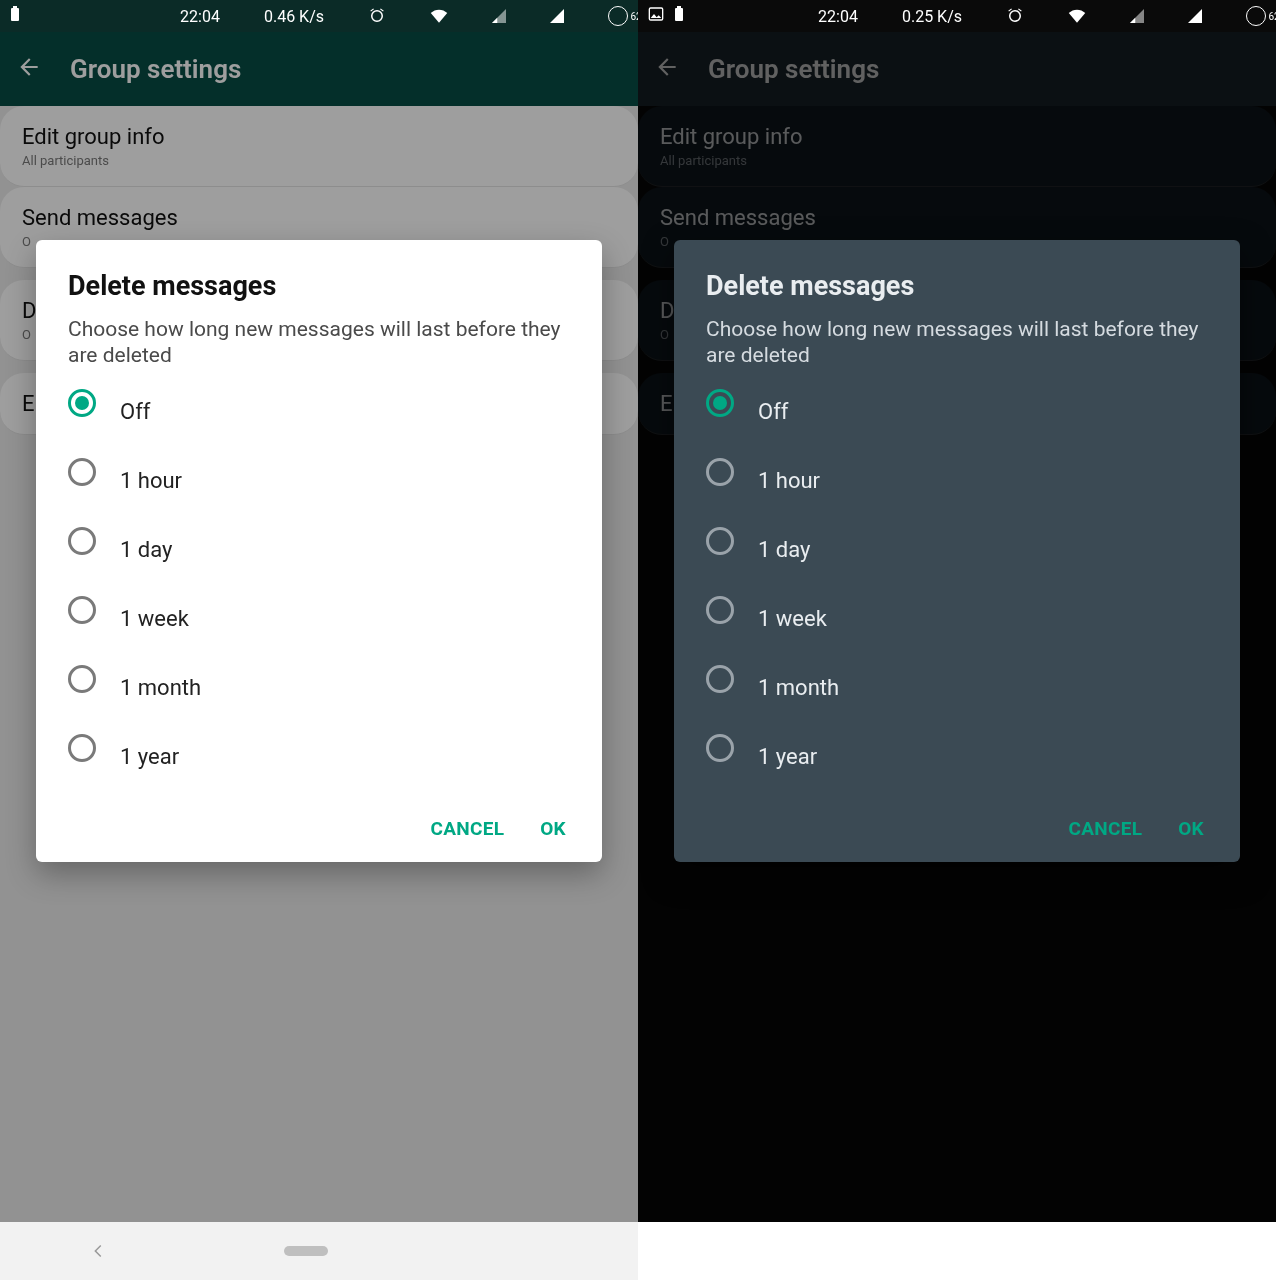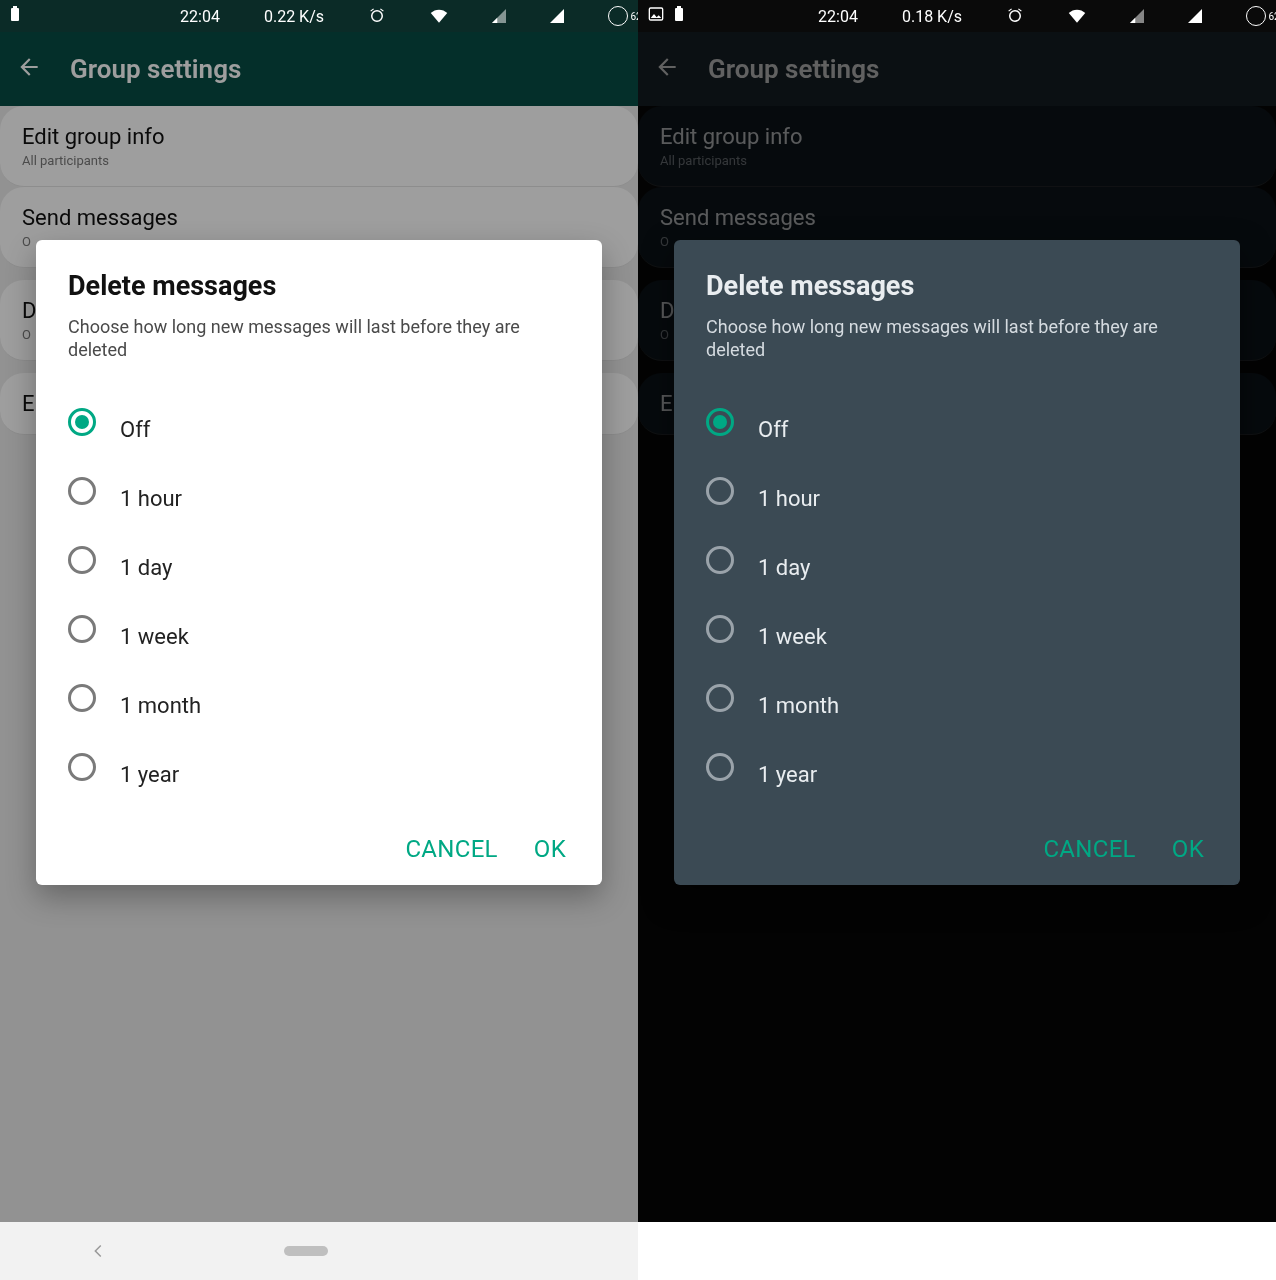--- a/index.html
+++ b/index.html
@@ -37,34 +37,34 @@
     .overlay { position: absolute; inset: 32px 0 0 0; background: rgba(0,0,0,0.38); }
     .pane-dark .overlay { background: rgba(0,0,0,0.62); }
 
     
     .dialog { position: absolute; left: 36px; right: 36px; top: 240px; border-radius: 6px; padding: 30px 32px 22px; }
     .pane-light .dialog { background: #fff; box-shadow: 0 12px 30px rgba(0,0,0,0.3); }
     .pane-dark .dialog { background: #3b4a54; box-shadow: 0 12px 30px rgba(0,0,0,0.5); }
     .dialog-title { font-size: 27px; font-weight: 700; margin-bottom: 14px; }
     .pane-light .dialog-title { color: #111; }
     .pane-dark .dialog-title { color: #e9edf0; }
-    .dialog-desc { font-size: 18px; line-height: 1.25; margin-bottom: 26px; }
+    .dialog-desc { font-size: 21px; line-height: 1.25; }
     .pane-light .dialog-desc { color: #4a4a4a; }
     .pane-dark .dialog-desc { color: #d5dbe0; }
     .radio-row { display: flex; align-items: center; gap: 24px; padding: 14px 0; }
     .radio-label { font-size: 22px; margin-top: 16px; }
     .pane-light .radio-label { color: #222; }
     .pane-dark .radio-label { color: #e9edf0; }
     .radio-outer { width: 28px; height: 28px; border-radius: 50%; border: 3px solid #7a7a7a; display: inline-flex; align-items: center; justify-content: center; }
     .pane-dark .radio-outer { border-color: #9aa3aa; }
     .radio-row.selected .radio-outer { border-color: #00a884; }
     .radio-inner { width: 14px; height: 14px; border-radius: 50%; background: transparent; }
     .radio-row.selected .radio-inner { background: #00a884; }
     .dialog-actions { display: flex; justify-content: flex-end; gap: 36px; margin-top: 34px; padding-right: 4px; }
-    .action-btn { color: #00a884; font-weight: 400; font-size: 24px; letter-spacing: .3px; background: none; border: none; cursor: pointer; }
+    .action-btn { color: #00a884; font-weight: 700; font-size: 19px; letter-spacing: .3px; background: none; border: none; cursor: pointer; }
 
     
     .navbar { position: absolute; bottom: 0; left: 0; right: 0; height: 58px; background: #f2f2f2; display: flex; align-items: center; justify-content: space-around; }
     .nav-pill { width: 44px; height: 10px; background: #bfbfbf; border-radius: 6px; }
     .nav-back svg { display:block; }
     .nav-spacer { width: 44px; }
 
     
     .bottom-strip { position: absolute; bottom: 0; left: 0; right: 0; height: 58px; background: #fff; }
   </style>
@@ -74,21 +74,21 @@
 <div class="pane pane-light">
   <div class="statusbar">
     <div class="status-left">
       <span><svg width="10" height="16" viewBox="0 0 10 16">
             <rect x="1" y="2" width="8" height="13" rx="1" fill="#fff"></rect>
             <rect x="3" y="0" width="4" height="2" fill="#fff"></rect>
           </svg></span>
     </div>
     <div class="status-right">
       <span>22:04</span>
-      <span>0.22 K/s</span>
+      <span>0.46 K/s</span>
       <span>
           <svg width="18" height="18" viewBox="0 0 24 24" fill="#fff">
             <path d="M12 4a8 8 0 1 0 8 8 8 8 0 0 0-8-8zm0 14a6 6 0 1 1 6-6 6 6 0 0 1-6 6zM7 2L3 5l1 1 4-3zM17 2l4 3-1 1-4-3z"></path>
           </svg>
         </span>
       <span>
           <svg width="18" height="14" viewBox="0 0 24 18" fill="#fff">
             <path d="M12 18L1 5c6-6 16-6 22 0z"></path>
           </svg>
         </span>
@@ -203,21 +203,21 @@
             <rect x="2" y="3" width="20" height="18" rx="2" fill="none" stroke="#fff" stroke-width="2"></rect>
             <path d="M4 18l5-6 4 5 3-3 4 4H4z" fill="#fff"></path>
           </svg></span>
       <span><svg width="10" height="16" viewBox="0 0 10 16">
             <rect x="1" y="2" width="8" height="13" rx="1" fill="#fff"></rect>
             <rect x="3" y="0" width="4" height="2" fill="#fff"></rect>
           </svg></span>
     </div>
     <div class="status-right">
       <span>22:04</span>
-      <span>0.18 K/s</span>
+      <span>0.25 K/s</span>
       <span>
           <svg width="18" height="18" viewBox="0 0 24 24" fill="#fff">
             <path d="M12 4a8 8 0 1 0 8 8 8 8 0 0 0-8-8zm0 14a6 6 0 1 1 6-6 6 6 0 0 1-6 6zM7 2L3 5l1 1 4-3zM17 2l4 3-1 1-4-3z"></path>
           </svg>
         </span>
       <span>
           <svg width="18" height="14" viewBox="0 0 24 18" fill="#fff">
             <path d="M12 18L1 5c6-6 16-6 22 0z"></path>
           </svg>
         </span>

